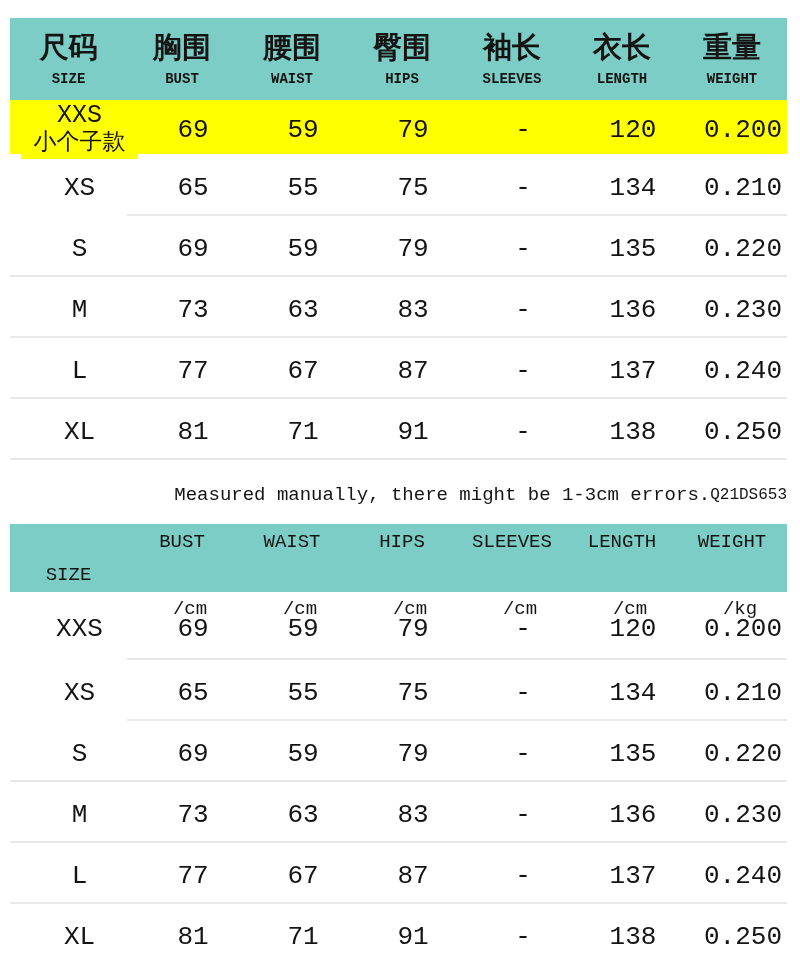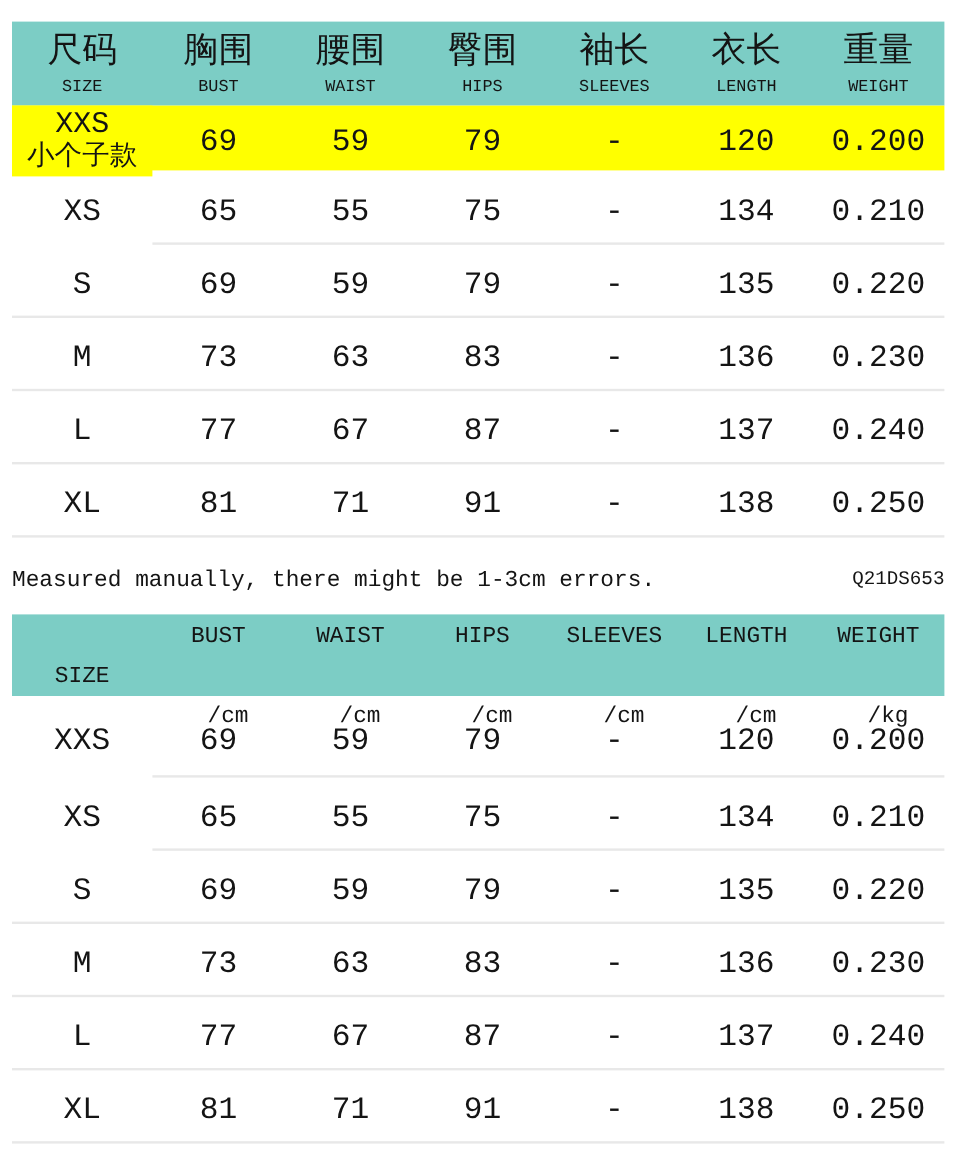--- a/index.html
+++ b/index.html
@@ -10,26 +10,26 @@
   }
   html,body{margin:0;padding:0;}
   body{
     width:800px;height:960px;background:#ffffff;color:var(--text);
     font-family:"Liberation Mono","DejaVu Sans Mono",monospace;
     overflow:hidden;
   }
   .sheet{width:777px;margin:18px 13px 0 10px;}
   .grid{display:grid;grid-template-columns:117px repeat(6,110px);}
   
-  .thead1{background:var(--header-bg);height:70px;}
+  .thead1{background:var(--header-bg);height:82px;font-weight:bold;}
   .h1cell{display:flex;flex-direction:column;align-items:center;justify-content:center;gap:8px;padding-top:2px;}
   .h1-zh{font-size:29px;line-height:1;}
   .h1-en{font-size:14px;line-height:1;}
   
-  .row{position:relative;}
+  .row{position:relative;padding-left:11px;}
   .cell{display:flex;align-items:center;justify-content:center;font-size:26px;}
   .datarow .cell{padding-top:8px;}
   .r60{height:60px;}
   .r61{height:61px;}
   .r66{height:66px;}
   .sep-full::before,.sep-indent::before{
     content:"";position:absolute;top:0;height:2px;background:var(--line);
   }
   .sep-full::before{left:0;right:0;}
   .sep-indent::before{left:117px;right:0;}
@@ -38,21 +38,21 @@
   .hlrow{height:54px;background:var(--highlight);}
   .hl-size{
     flex-direction:column;justify-content:center;gap:2px;
     height:59px;background:var(--highlight);position:relative;z-index:2;
   }
   .size-main{font-size:25px;line-height:1.05;}
   .size-sub{font-size:23px;line-height:1.1;}
   
   .noteband{
     height:64px;box-sizing:border-box;padding-top:6px;
-    display:flex;align-items:center;justify-content:space-between;
+    display:flex;align-items:center;justify-content:flex-end;
   }
   .note-text{font-size:19px;}
   .note-code{font-size:16px;}
   
   .thead2{background:var(--header-bg);height:68px;}
   .h2cell{display:flex;flex-direction:column;align-items:center;justify-content:center;gap:5px;padding-top:8px;font-size:19px;line-height:1.15;}
   .h2-unit{padding-left:16px;margin-top:40px;}
 </style>
 </head>
 <body>

